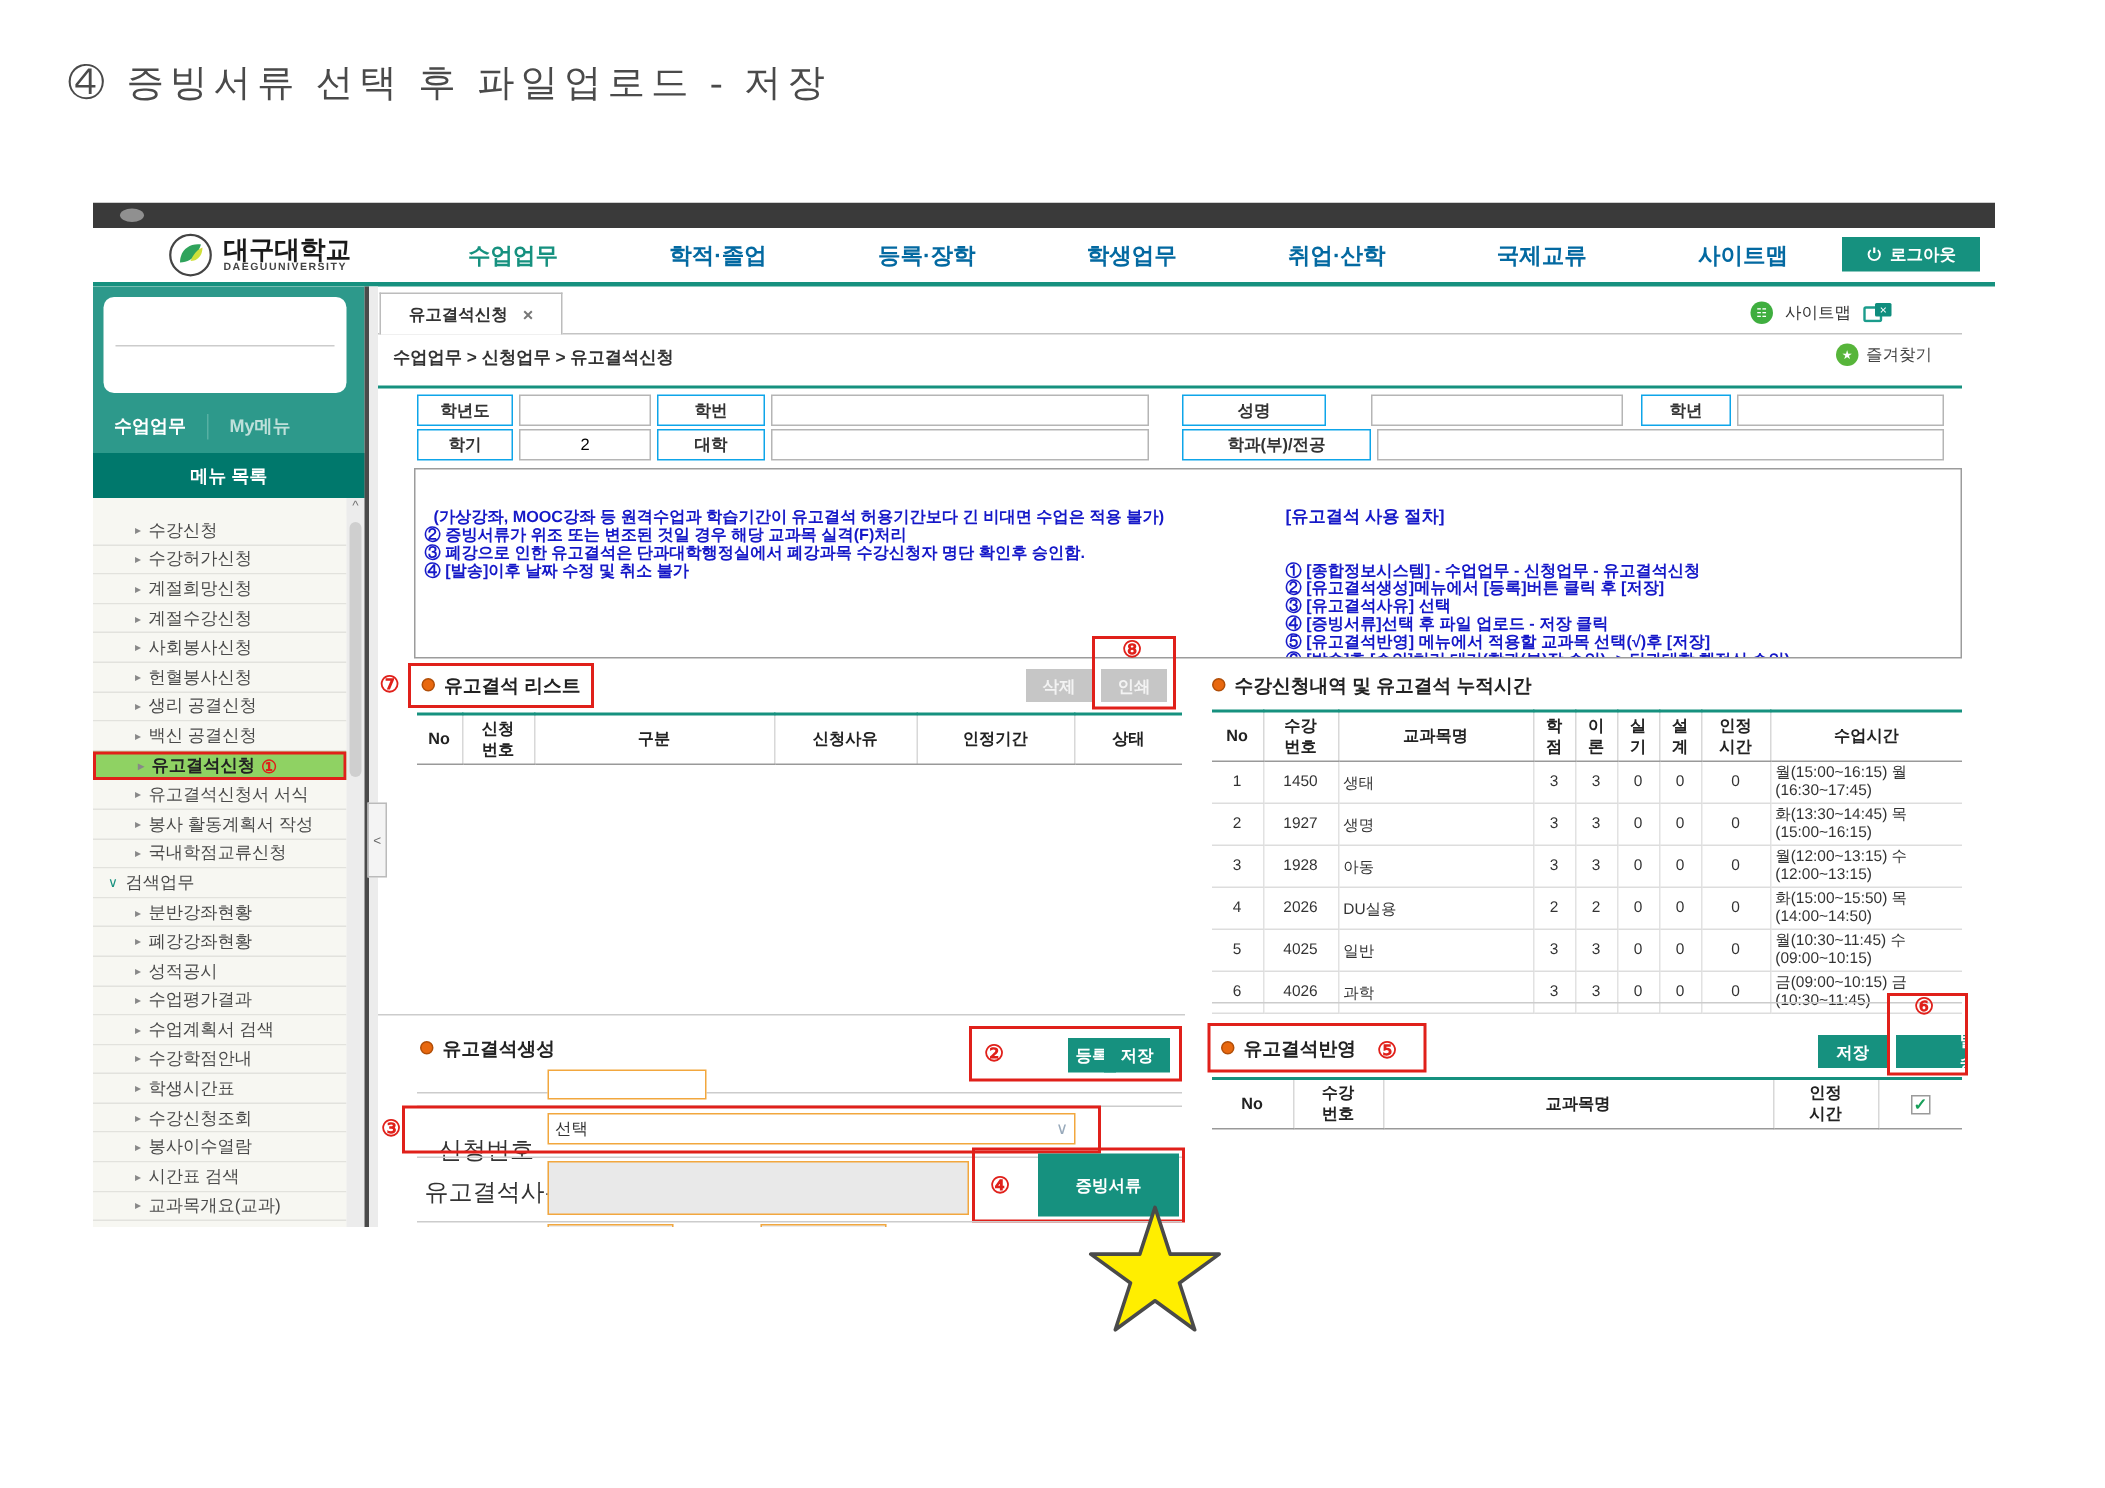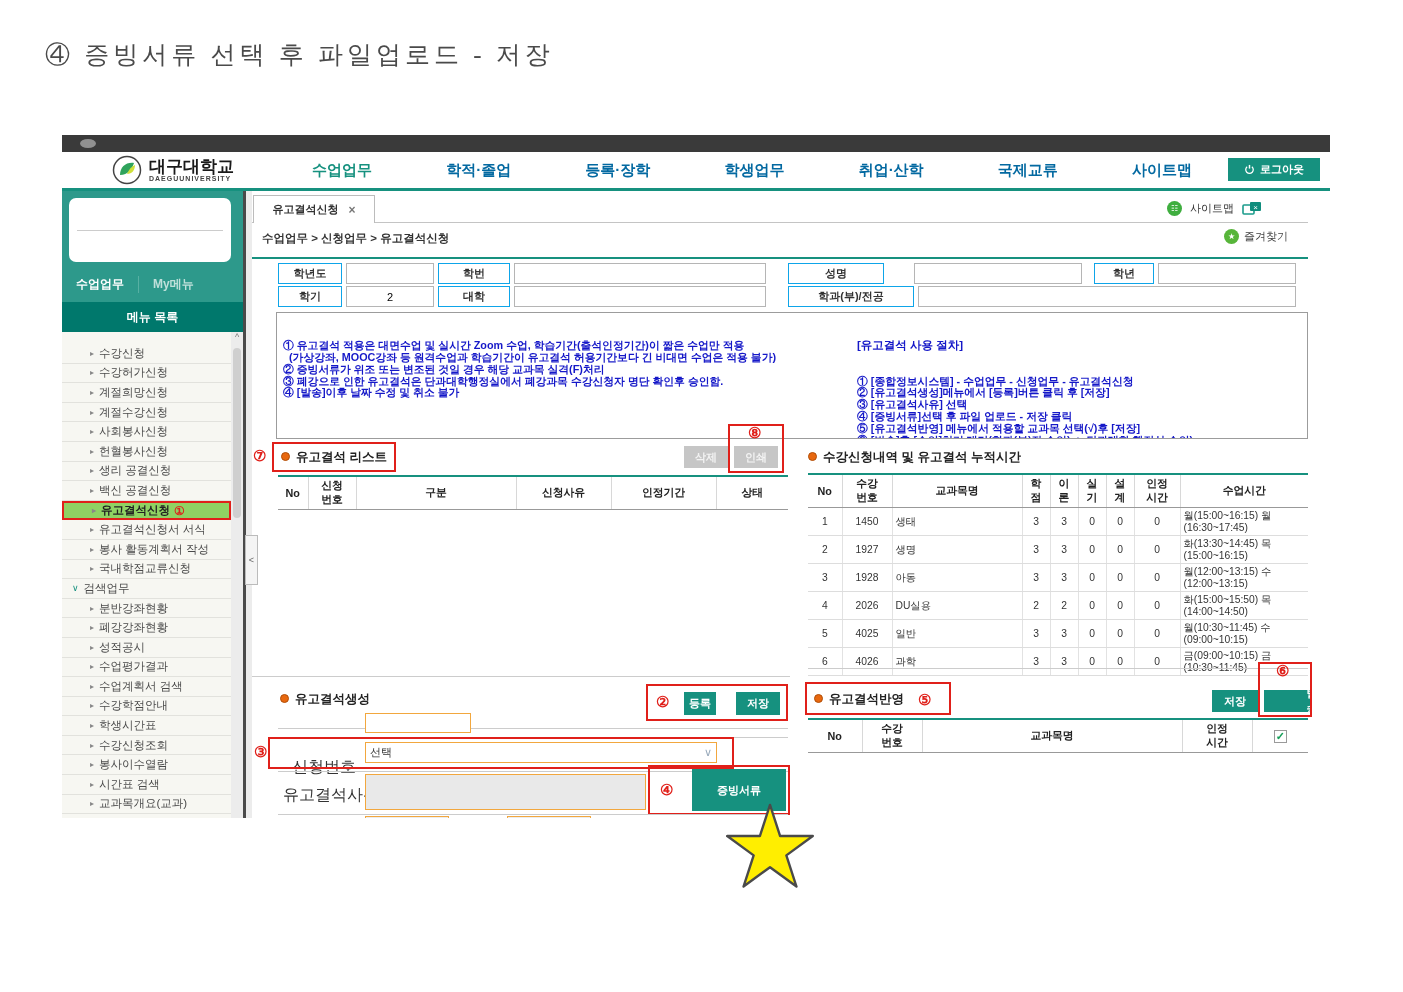--- a/index.html
+++ b/index.html
@@ -317,21 +317,21 @@
 
   <div class="fcell" style="left:216px;top:151px;width:64px;">학기</div>
   <input class="finput center" style="left: 284px; top: 151px; width: 88px;" value="2">
   <div class="fcell" style="left:376px;top:151px;width:72px;">대학</div>
   <input class="finput" style="left: 452px; top: 151px; width: 252px;">
   <div class="fcell" style="left:726px;top:151px;width:126px;">학과(부)/전공</div>
   <input class="finput" style="left: 856px; top: 151px; width: 378px;">
 
   <div class="abs" id="notice-box">
     <div class="notice" id="notice-left">
-      <div><div>① 유고결석 적용은 대면수업 및 실시간 Zoom 수업, 학습기간(출석인정기간)이 짧은 수업만 적용</div><div>  (가상강좌, MOOC강좌 등 원격수업과 학습기간이 유고결석 허용기간보다 긴 비대면 수업은 적용 불가)</div><div>② 증빙서류가 위조 또는 변조된 것일 경우 해당 교과목 실격(F)처리</div><div>③ 폐강으로 인한 유고결석은 단과대학행정실에서 폐강과목 수강신청자 명단 확인후 승인함.</div><div>④ [발송]이후 날짜 수정 및 취소 불가</div></div>
+      <div><div>  (가상강좌, MOOC강좌 등 원격수업과 학습기간이 유고결석 허용기간보다 긴 비대면 수업은 적용 불가)</div><div>② 증빙서류가 위조 또는 변조된 것일 경우 해당 교과목 실격(F)처리</div><div>③ 폐강으로 인한 유고결석은 단과대학행정실에서 폐강과목 수강신청자 명단 확인후 승인함.</div><div>④ [발송]이후 날짜 수정 및 취소 불가</div></div>
     </div>
     <div class="notice" id="notice-right">
       <div class="nt">[유고결석 사용 절차]</div>
       <div><div>① [종합정보시스템] - 수업업무 - 신청업무 - 유고결석신청</div><div>② [유고결석생성]메뉴에서 [등록]버튼 클릭 후 [저장]</div><div>③ [유고결석사유] 선택</div><div>④ [증빙서류]선택 후 파일 업로드 - 저장 클릭</div><div>⑤ [유고결석반영] 메뉴에서 적용할 교과목 선택(√)후 [저장]</div><div>⑥ [발송]후 [승인]처리 대기(학과(부)장 승인) -&gt; 단과대학 행정실 승인)</div></div>
     </div>
   </div>
 
   <span class="abs ann" style="left:191px;top:312px;">⑦</span>
   <div class="redbox" style="left:210px;top:307px;width:124px;height:30px;"></div>
   <span class="abs bullet" style="left:219px;top:317px;"></span>
@@ -465,21 +465,21 @@
       </tbody>
     </table>
 
   <div class="hline" style="left:190px;top:541px;width:538px;"></div>
   <div class="hline" style="left:746px;top:533px;width:500px;"></div>
 
   <span class="abs bullet" style="left:218px;top:559px;"></span>
   <span class="abs sec-title" style="left:233px;top:556px;">유고결석생성</span>
   <div class="redbox" style="left:584px;top:549px;width:142px;height:37px;"></div>
   <span class="abs ann" style="left:594px;top:558px;">②</span>
-  <div class="abs btn teal" style="left:622px;top:557px;width:32px;height:23px;">등록</div>
+  <div class="abs btn teal" style="left:650px;top:557px;width:32px;height:23px;">등록</div>
   <div class="abs btn teal" style="left:674px;top:557px;width:44px;height:23px;">저장</div>
 
   <div class="hline" style="left:216px;top:593px;width:510px;"></div>
   <span class="flabel" style="left:230px;top:582px;">신청번호</span>
   <input class="oinput" style="left: 303px; top: 578px; width: 106px; height: 20px;">
   <div class="hline" style="left:216px;top:602px;width:510px;"></div>
 
   <span class="abs ann" style="left:192px;top:608px;">③</span>
   <div class="redbox" style="left:206px;top:602px;width:466px;height:32px;"></div>
   <span class="flabel" style="left:221px;top:610px;">유고결석사유</span>

